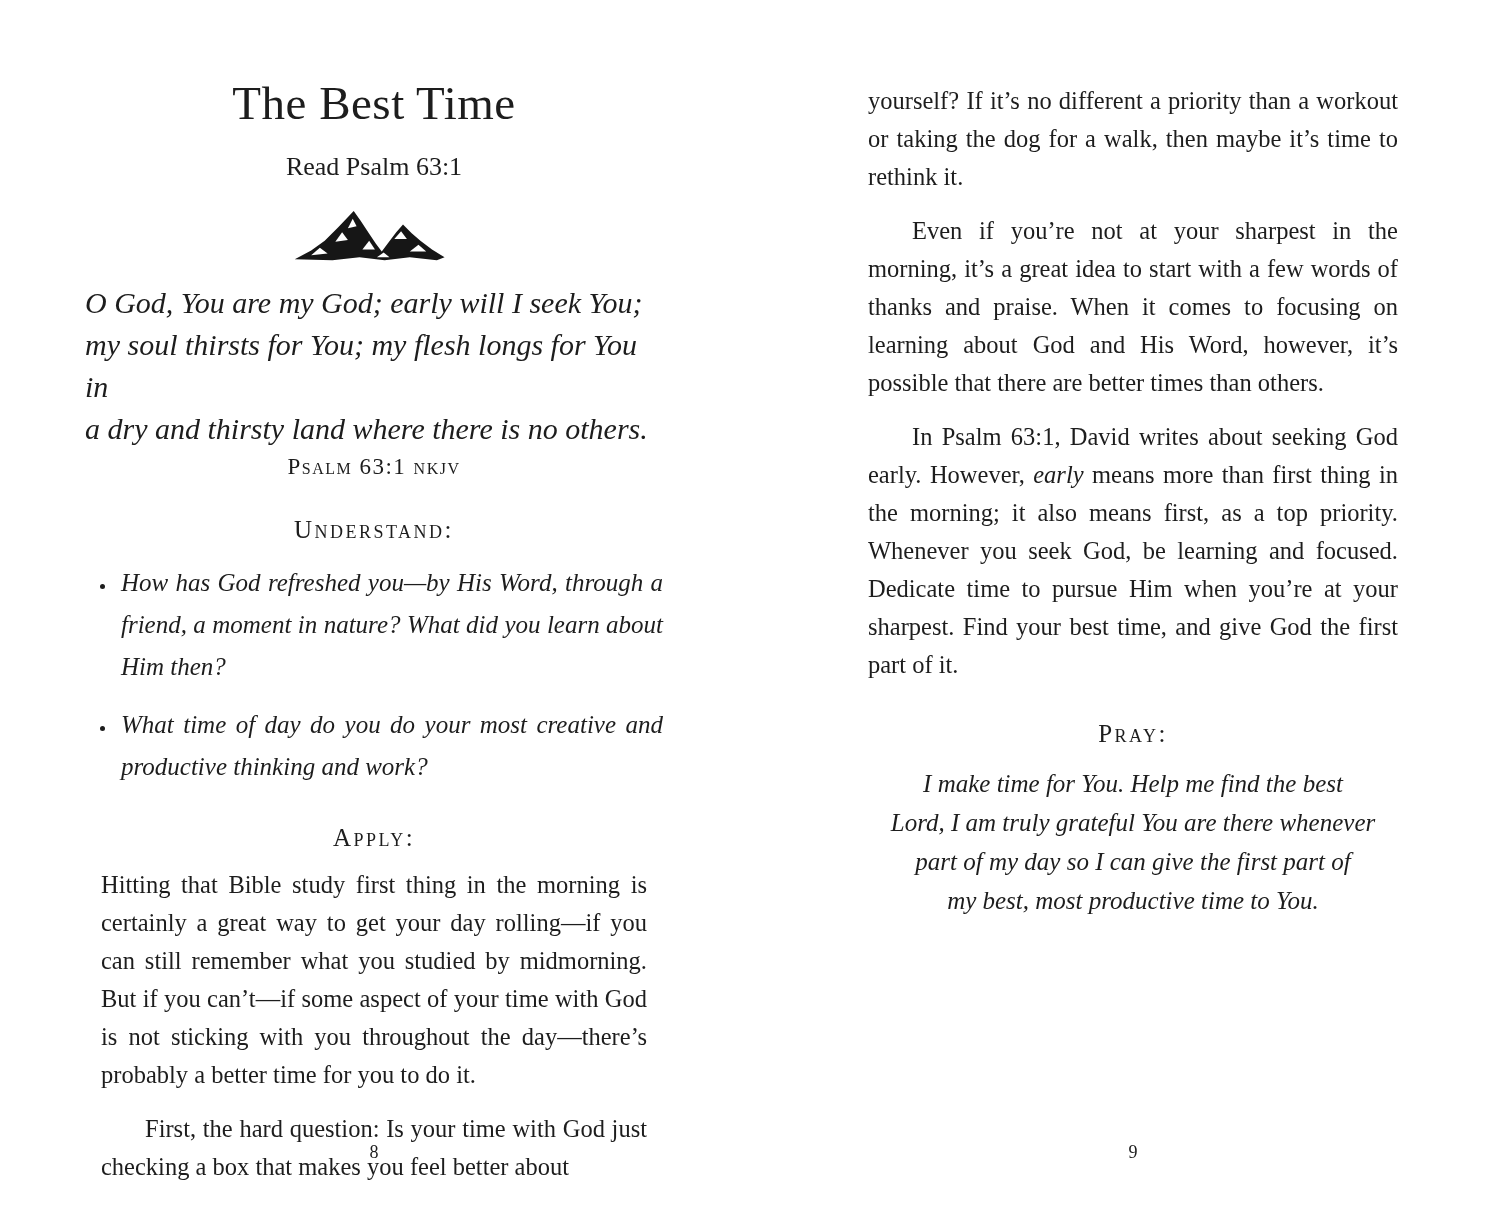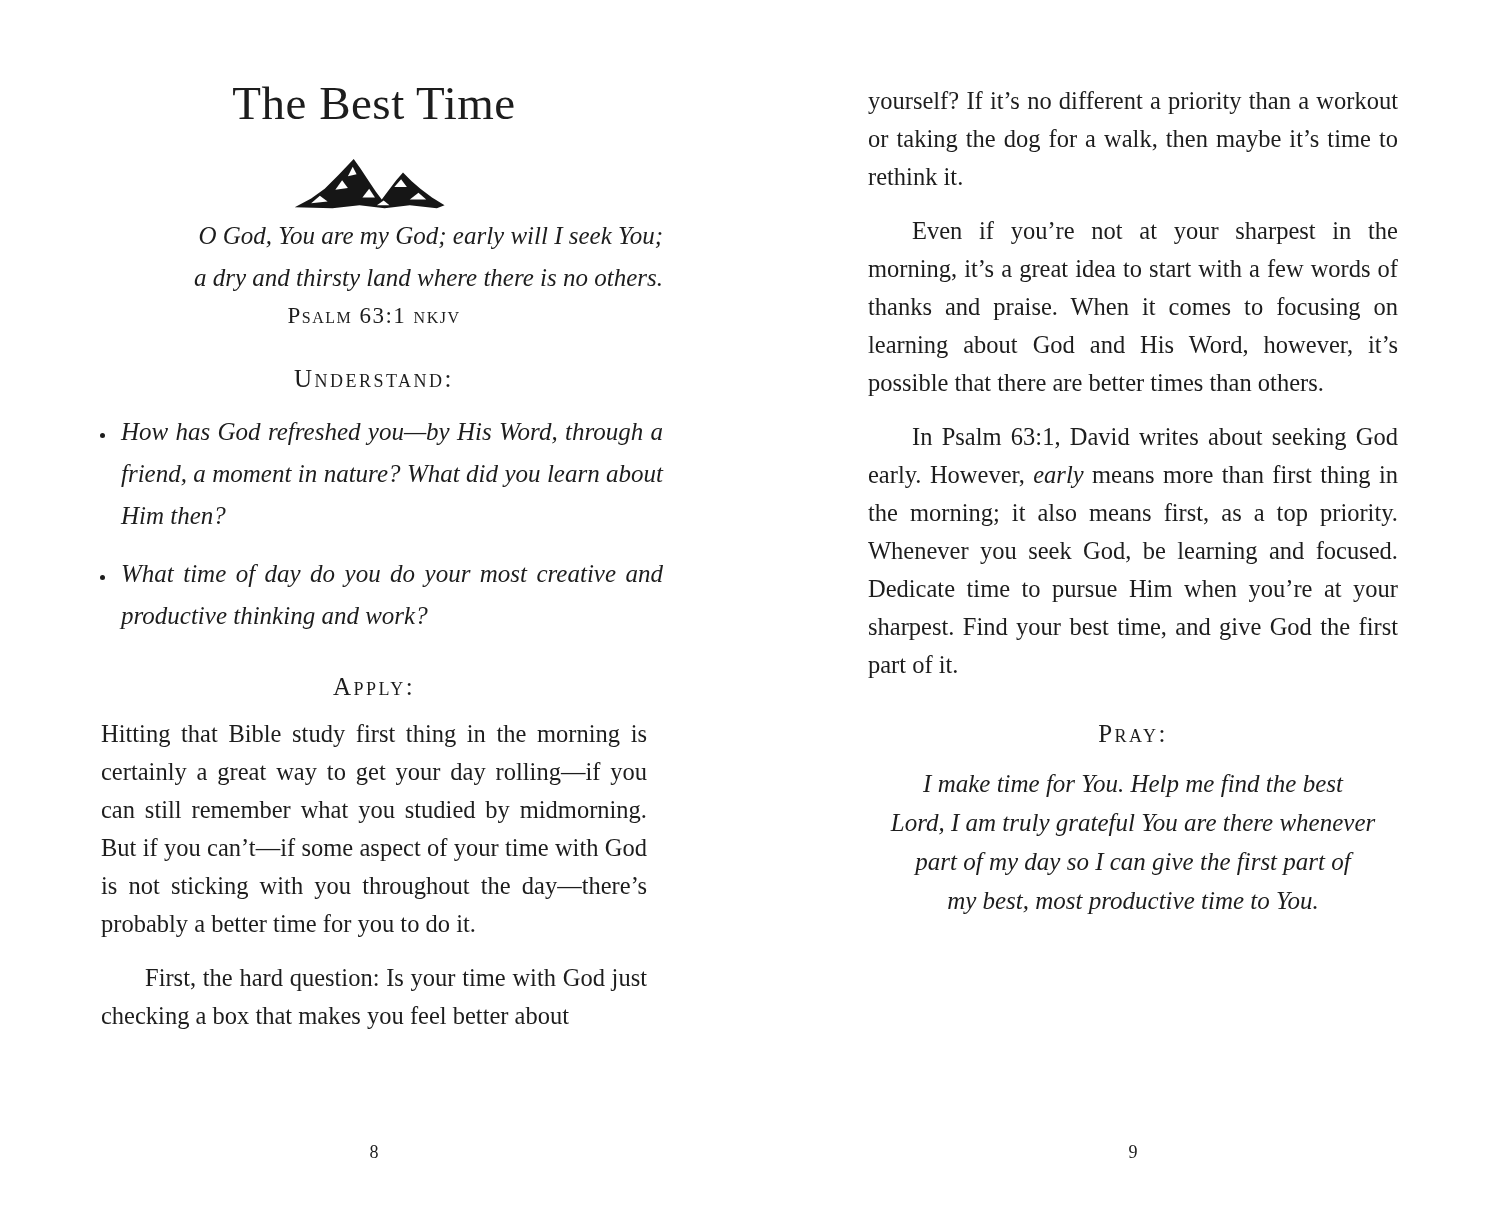--- a/index.html
+++ b/index.html
@@ -42,25 +42,25 @@
     height: 58px;
   }
   .section-heading {
     margin-top: 36px;
     font-size: 25px;
     font-variant: small-caps;
     letter-spacing: 2.5px;
     text-align: center;
   }
   .verse {
-    margin-top: 1px;
+    margin-top: 16px;
     font-style: italic;
-    font-size: 25px;
+    font-size: 30px;
     line-height: 42px;
-    text-align: right;
+    text-align: left;
   }
   .verse-ref {
     margin-top: 4px;
     font-size: 23px;
     font-variant: small-caps;
     letter-spacing: 1.5px;
     text-align: center;
   }
   ul.bullets {
     margin: 18px 0 0 0;
@@ -109,37 +109,39 @@
     font-size: 18px;
   }
 </style>
 </head>
 <body>
 
 <div class="page page-left">
 
   <h1 class="chapter-title">The Best Time</h1>
 
+  <div class="read-line">Read Psalm 63:1</div>
 
   <div class="mountain-wrap">
     <svg viewBox="0 0 170 60" width="166" height="58" aria-hidden="true">
       <path fill="#161616" d="M3 53 L20 44 L34 34 L48 20 L64 3 L71 13 L79 25 L87 37 L93 45 L99 37 L108 25 L115 17 L124 26 L133 34 L145 43 L158 51 L150 54 L122 51 L96 54 L70 51 L42 54 Z"></path>
       <path fill="#ffffff" d="M63 11 L67 19 L58 21 Z"></path>
       <path fill="#ffffff" d="M52 25 L58 33 L45 35 Z"></path>
       <path fill="#ffffff" d="M29 41 L37 47 L20 49 Z"></path>
       <path fill="#ffffff" d="M80 34 L86 43 L73 43 Z"></path>
       <path fill="#ffffff" d="M113 24 L119 32 L106 32 Z"></path>
       <path fill="#ffffff" d="M131 38 L139 45 L122 45 Z"></path>
       <path fill="#ffffff" d="M95 46 L101 51 L88 51 Z"></path>
     </svg>
   </div>
 
 
   <div class="verse">
     <div>O God, You are my God; early will I seek You;</div>
+    <div>my soul thirsts for You; my flesh longs for You in</div>
     <div>a dry and thirsty land where there is no others.</div>
   </div>
 
   <div class="verse-ref">Psalm 63:1 nkjv</div>
 
   <div class="section-heading">Understand:</div>
 
   <ul class="bullets">
     <li>How has God refreshed you—by His Word, through a friend, a moment in nature? What did you learn about Him then?</li>
     <li>What time of day do you do your most creative and productive thinking and work?</li>

